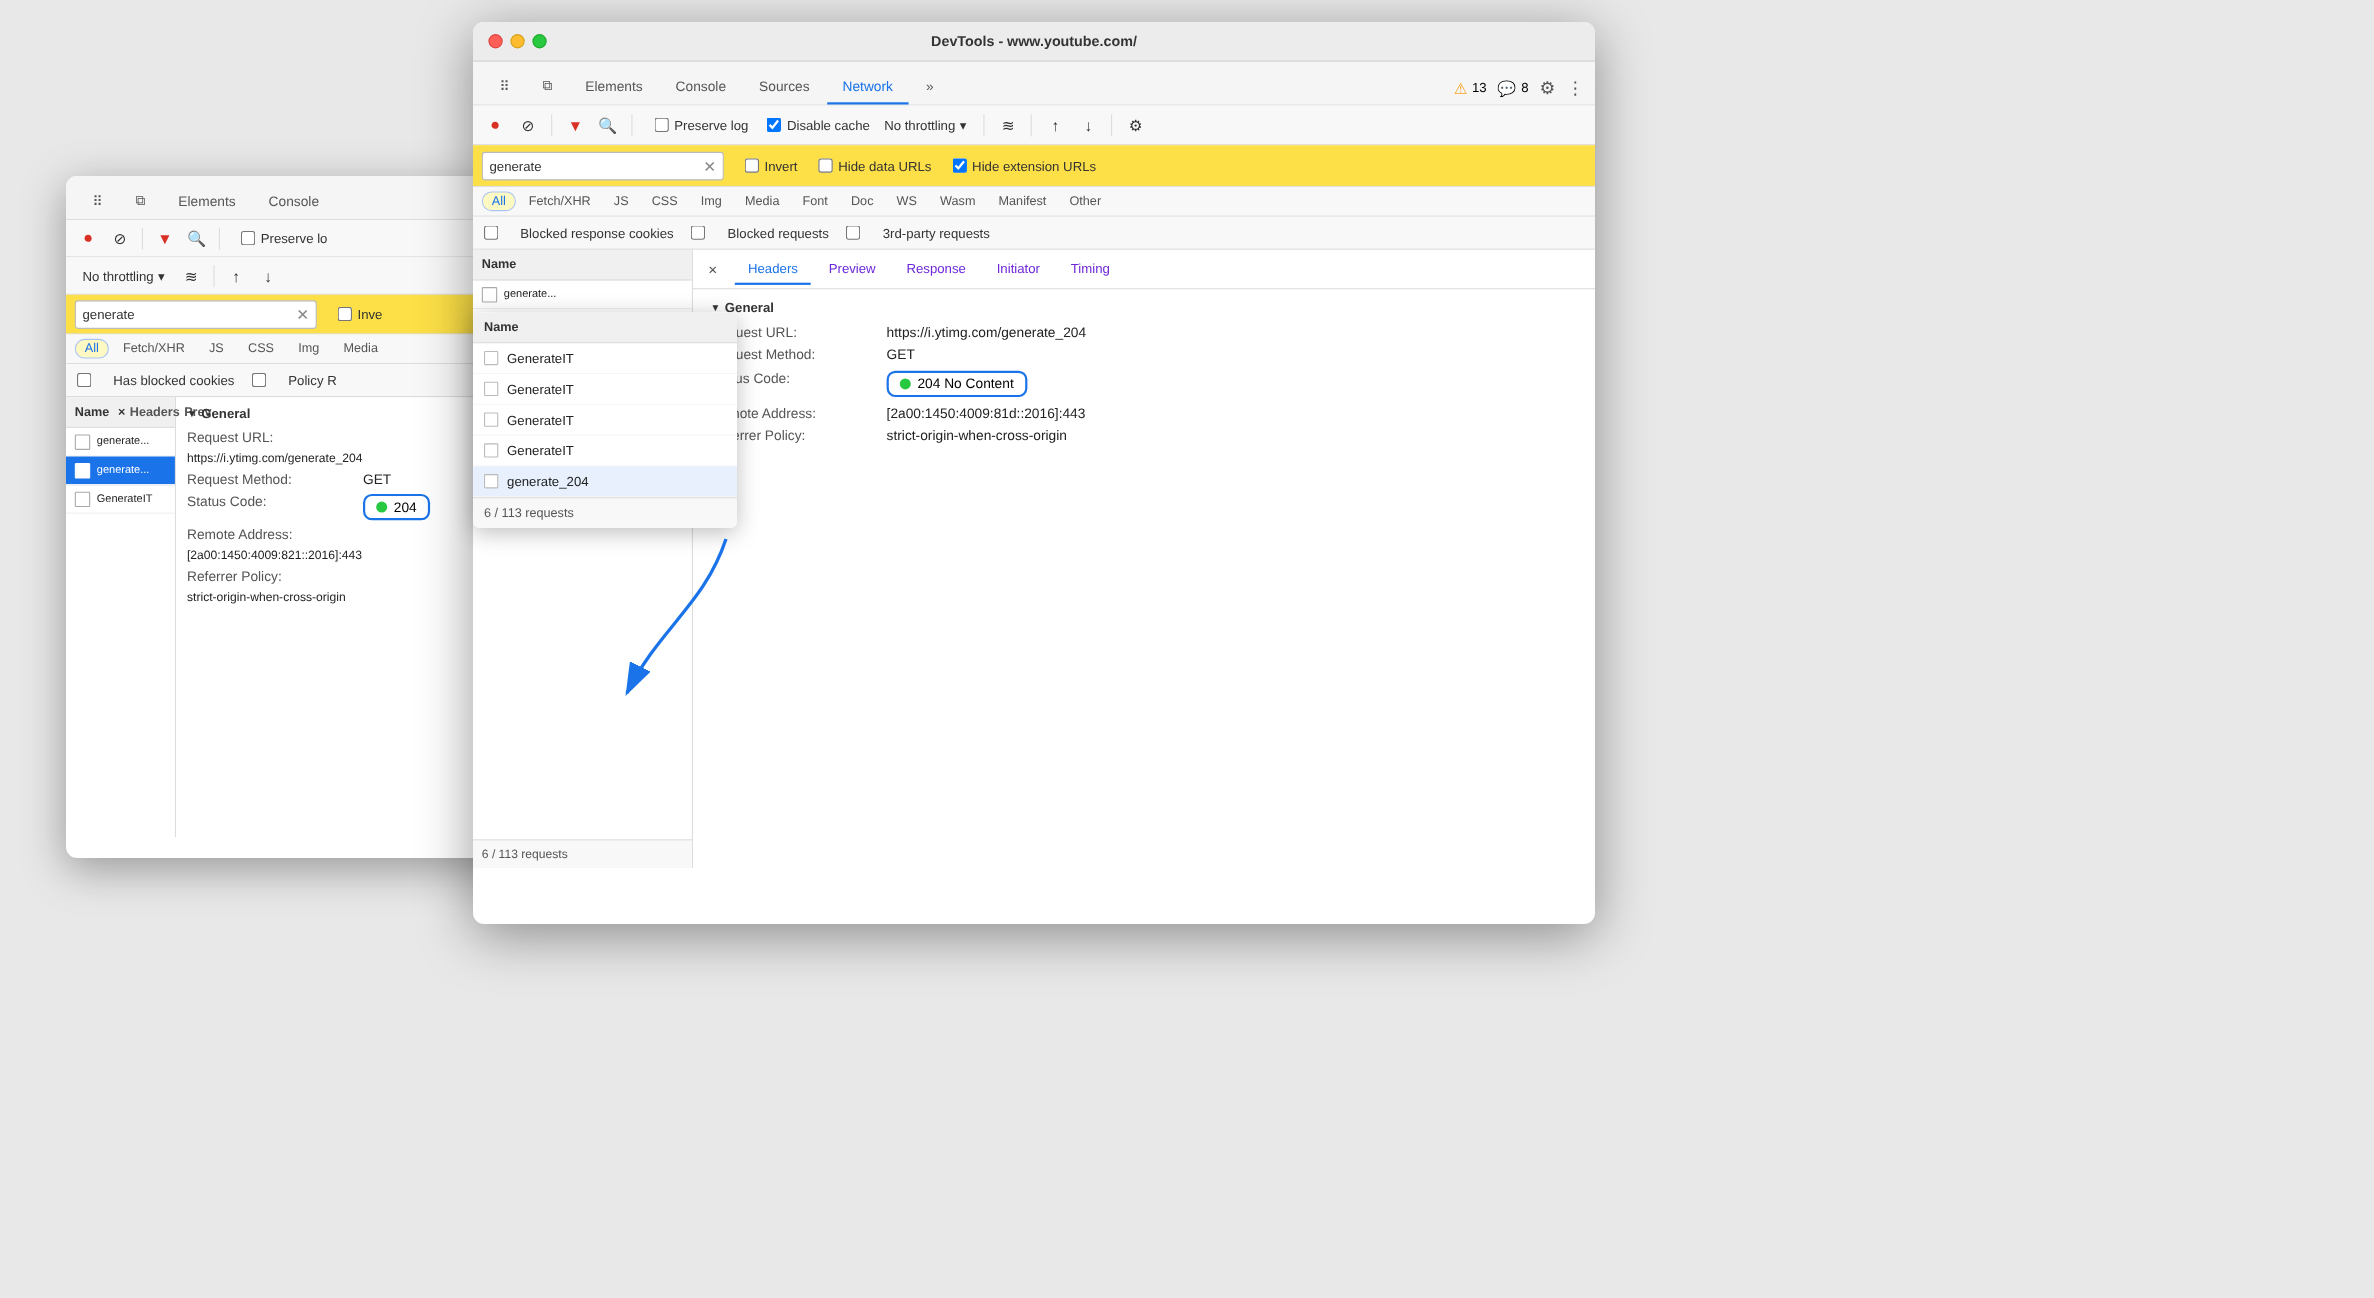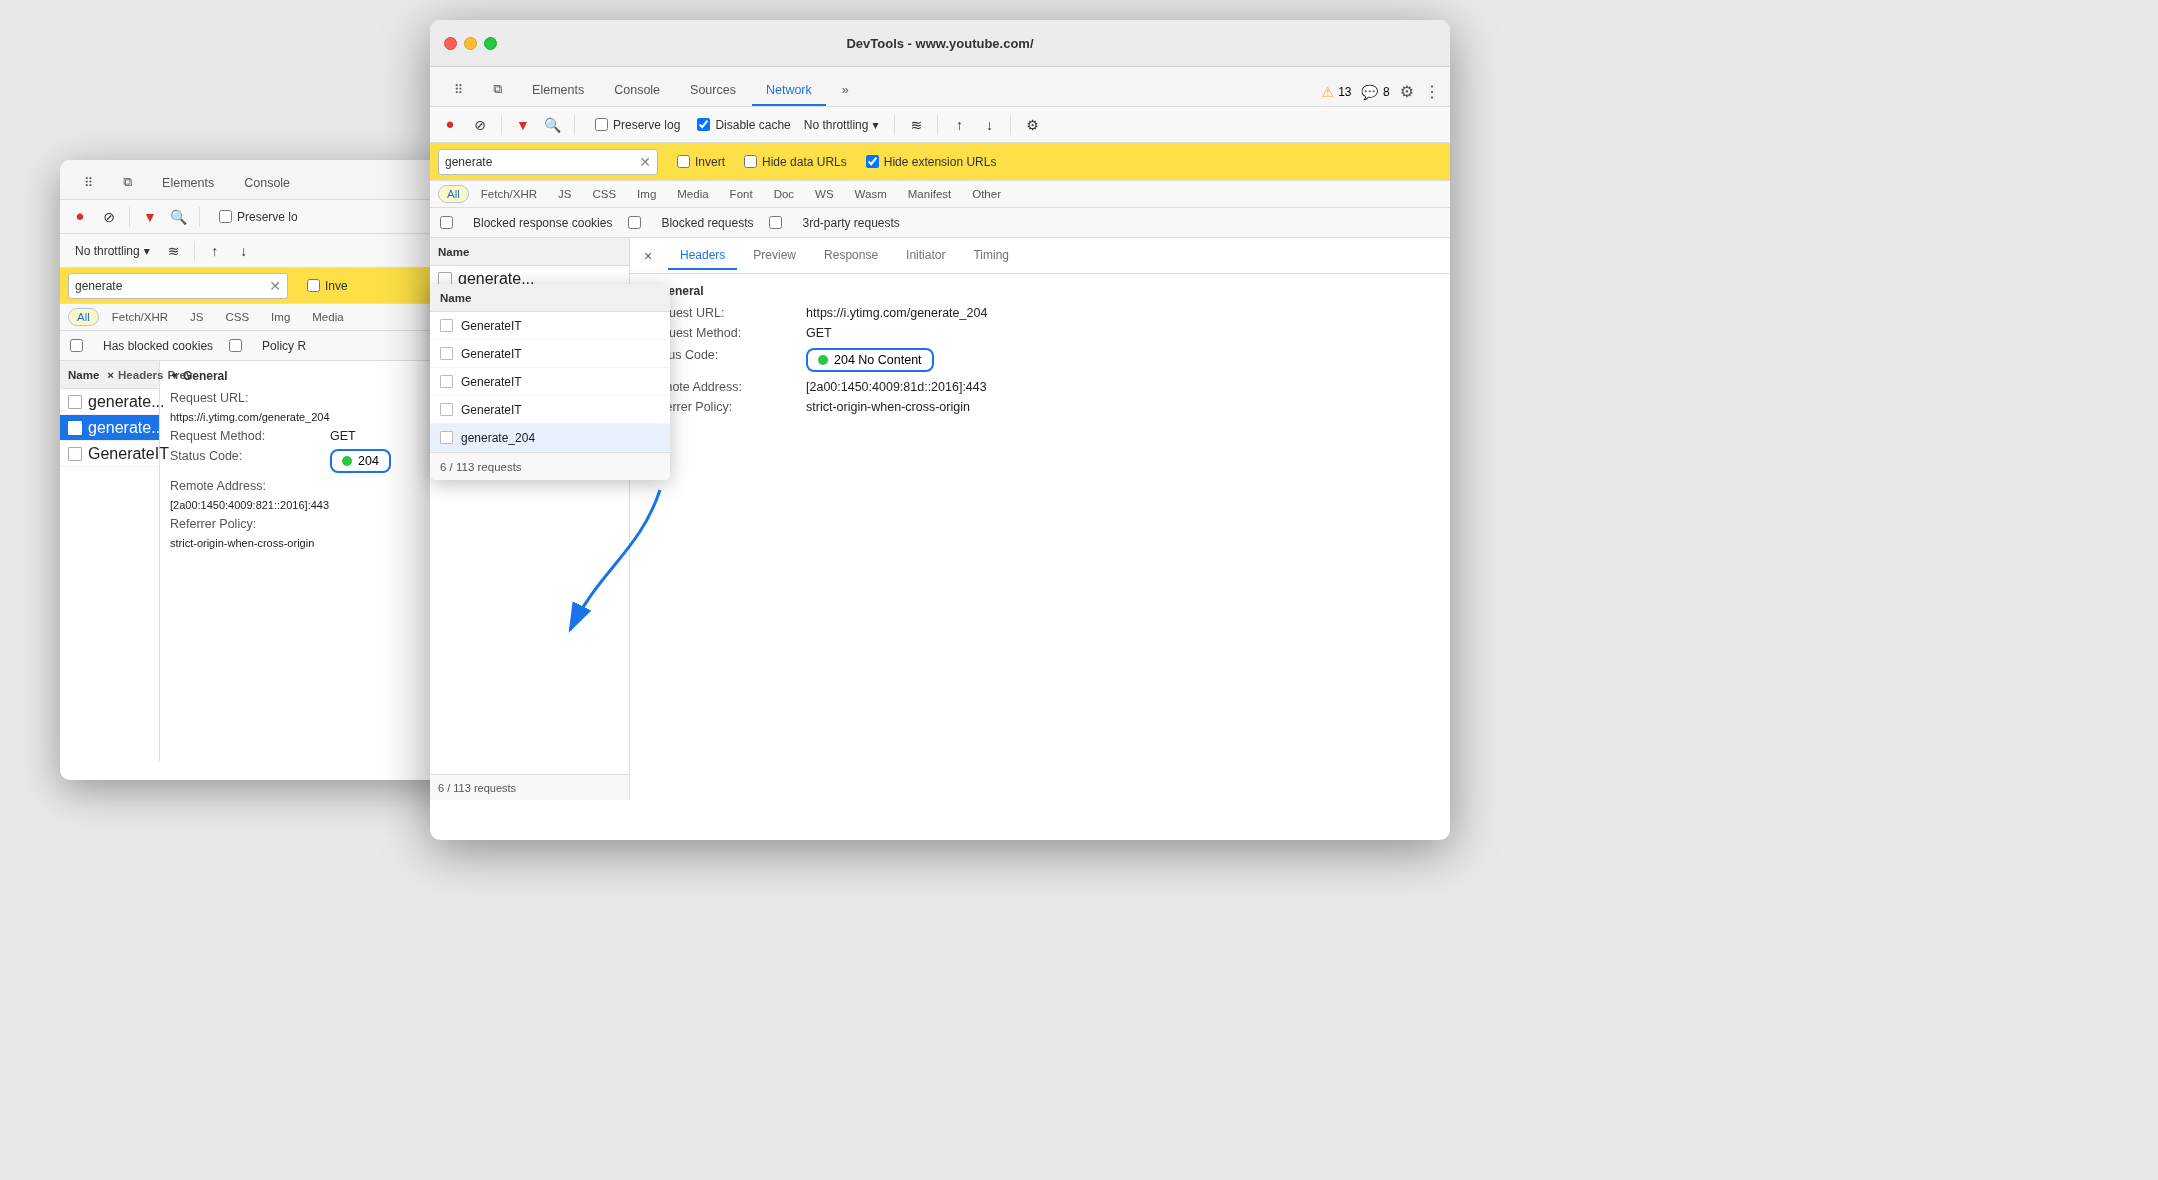--- a/index.html
+++ b/index.html
@@ -36,21 +36,21 @@
       height: 820px;
       background: #ffffff;
       border-radius: 10px;
       box-shadow: 0 10px 50px rgba(0,0,0,0.4);
       overflow: hidden;
       z-index: 2;
     }
 
     
     .titlebar {
-      height: 47px;
+      height: 36px;
       background: #ececec;
       display: flex;
       align-items: center;
       padding: 0 14px;
       border-bottom: 1px solid #d0d0d0;
       position: relative;
     }
     .traffic-lights {
       display: flex;
       gap: 7px;
@@ -218,21 +218,21 @@
       font-weight: 600;
       color: #333;
     }
     .network-row {
       display: flex;
       align-items: center;
       height: 26px;
       padding: 0 8px;
       border-bottom: 1px solid #f0f0f0;
       cursor: pointer;
-      font-size: 16px;
+      font-size: 10px;
       color: #222;
     }
     .network-row.selected { background: #1a73e8; color: white; }
     .network-row .file-icon {
       width: 14px;
       height: 14px;
       border: 1px solid #aaa;
       border-radius: 1px;
       margin-right: 6px;
       flex-shrink: 0;
@@ -263,21 +263,21 @@
       align-items: center;
       justify-content: center;
       cursor: pointer;
       font-size: 14px;
       color: #555;
       margin-right: 6px;
     }
     .detail-tab {
       padding: 6px 12px;
       font-size: 12px;
-      color: #737373;
+      color: #6d28d9;
       cursor: pointer;
       border-bottom: 2px solid transparent;
     }
     .detail-tab.active {
       color: #1a73e8;
       border-bottom: 2px solid #1a73e8;
     }
 
     .details-content {
       flex: 1;

